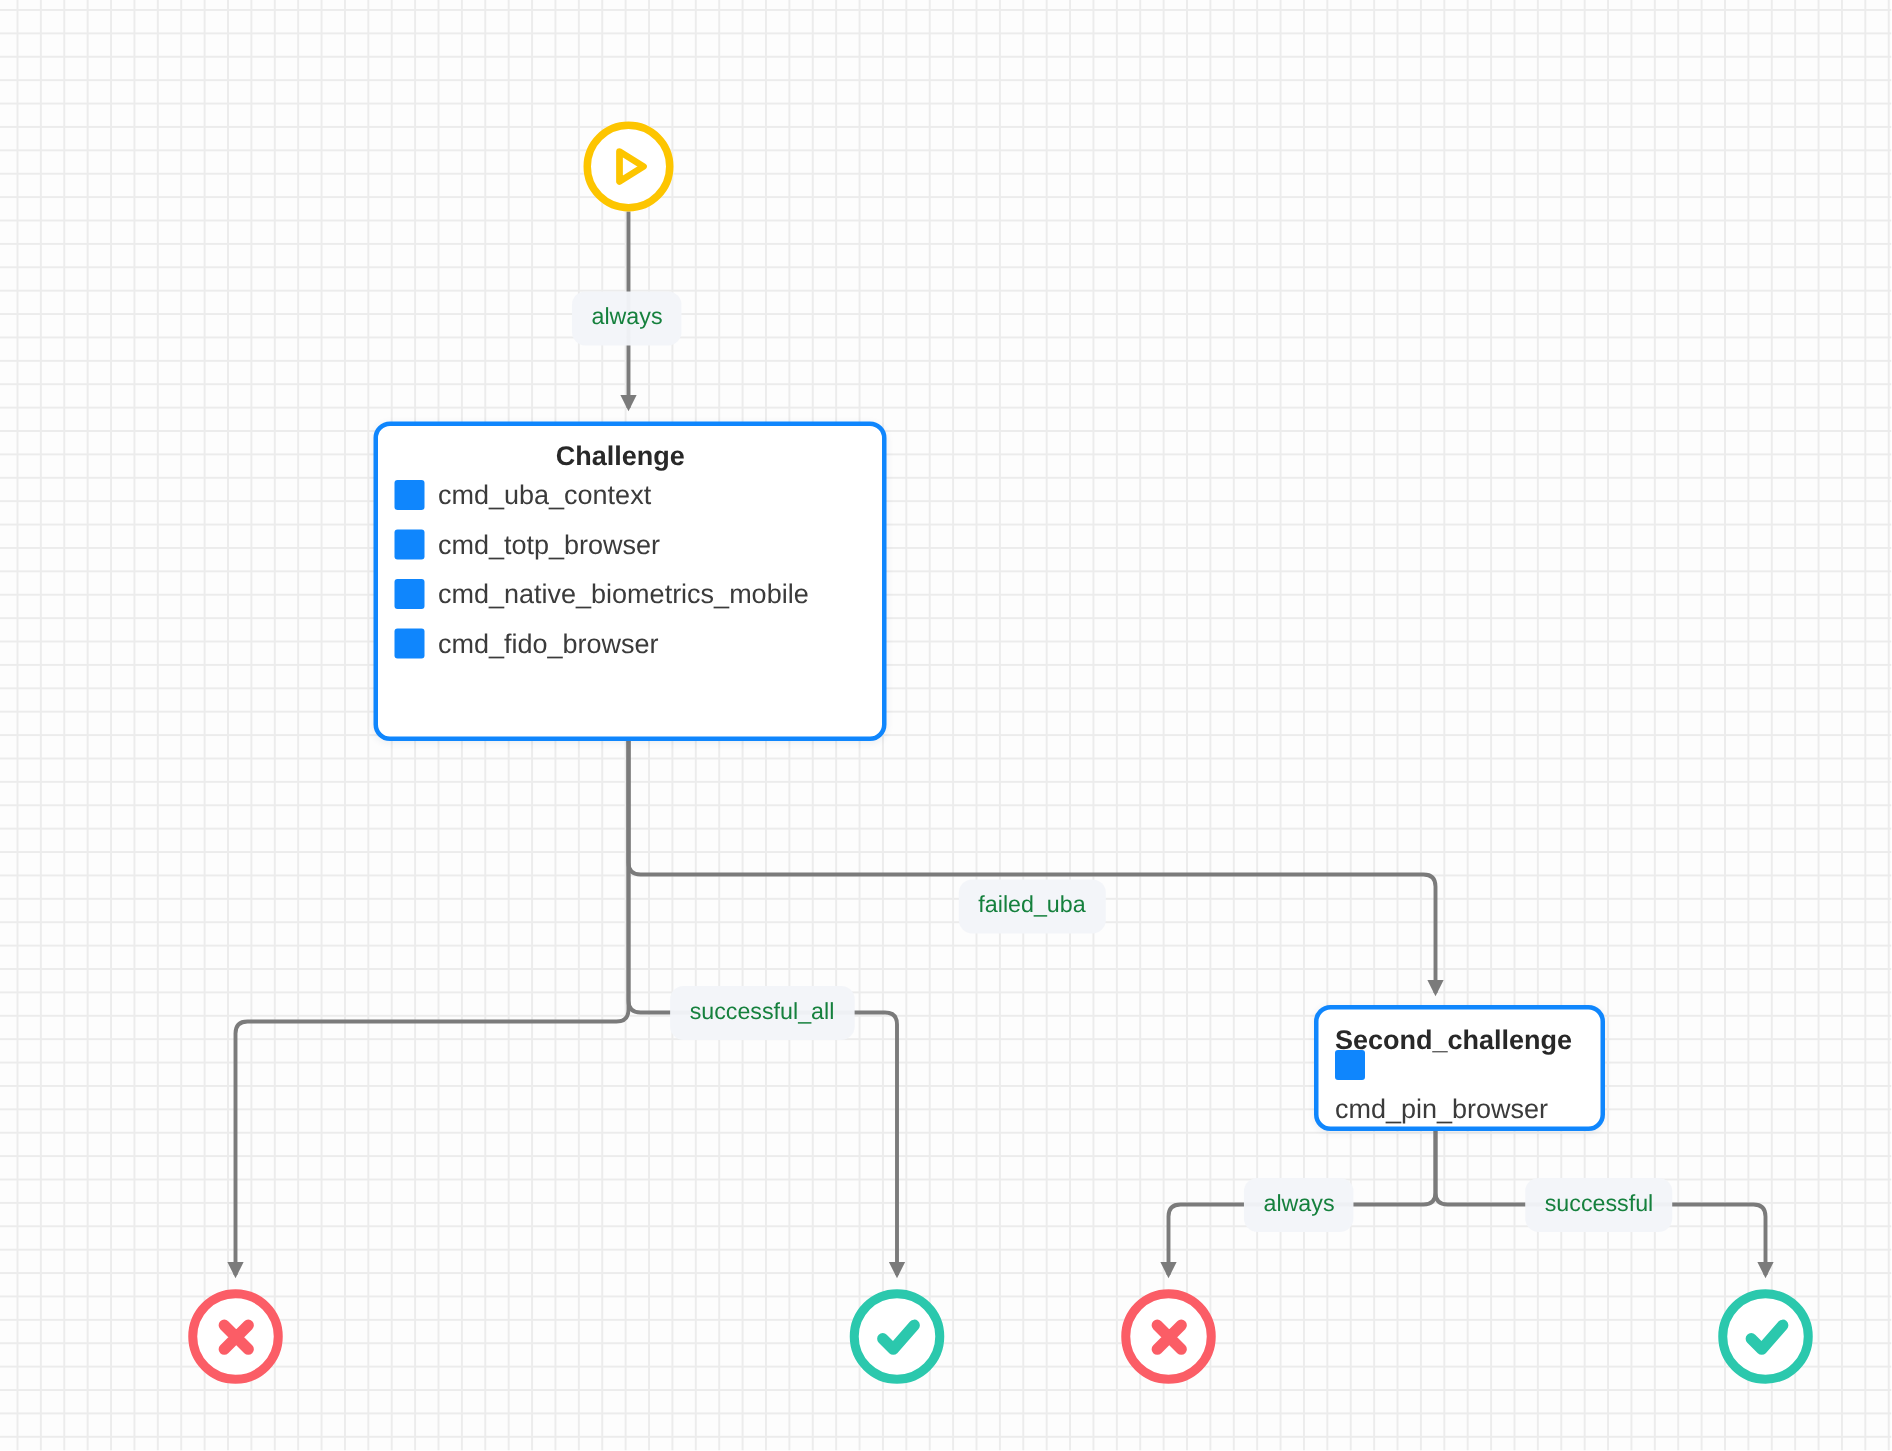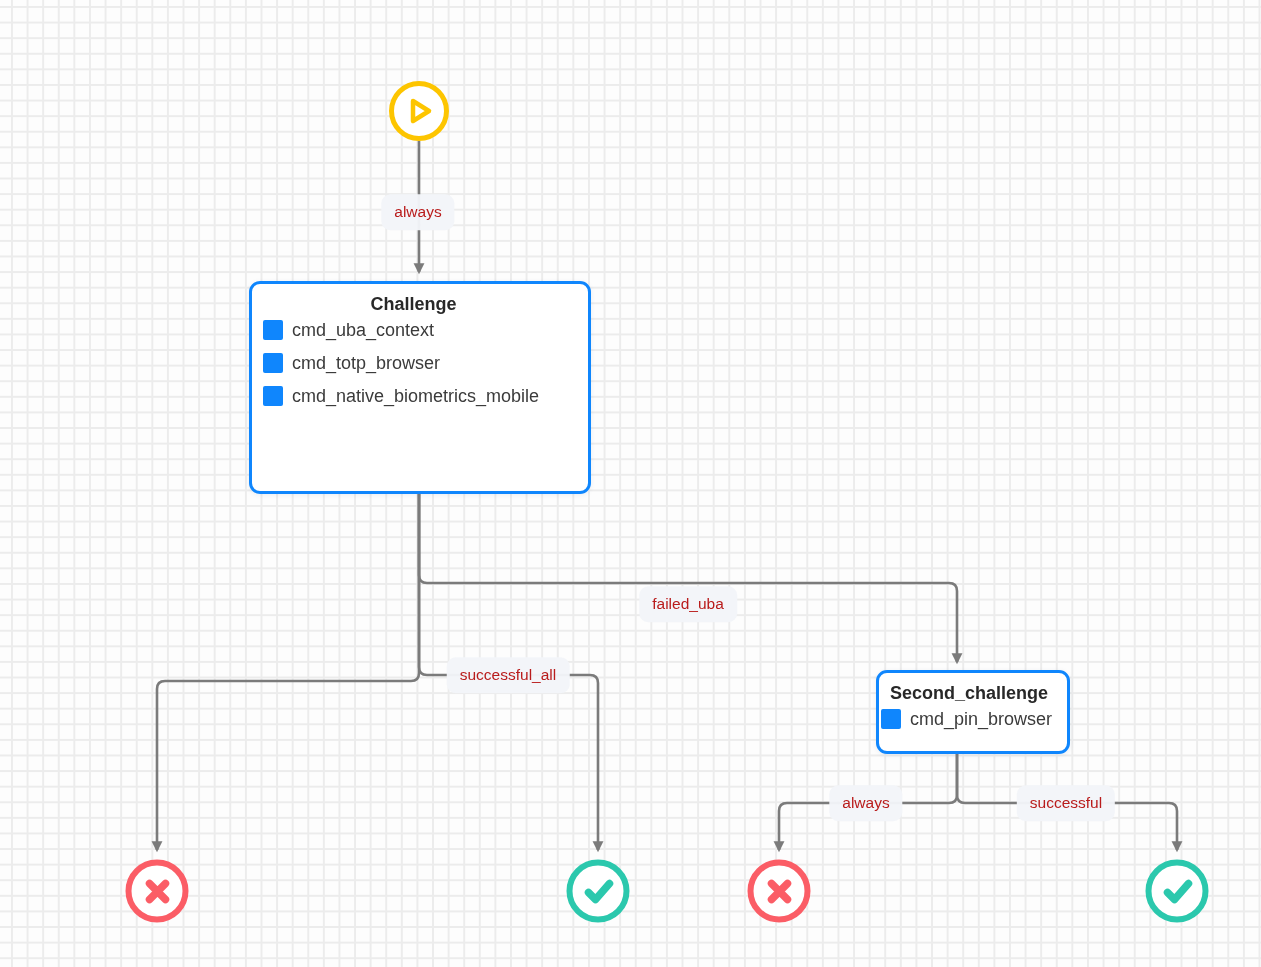--- a/index.html
+++ b/index.html
@@ -16,21 +16,21 @@
     background-position:11px 6px;
   }
   svg.edges{position:absolute;left:0;top:0;z-index:1;}
   .edge{fill:none;stroke:#7b7b7b;stroke-width:2.6px;}
 
   
   .edge-label{
     position:absolute;z-index:3;
     transform:translate(-50%,-50%);
     background:rgba(243,245,249,0.96);
-    color:#b91c1c;
+    color:#15803d;
     font-size:15.5px;
     line-height:1;
     padding:10px 13px;
     border-radius:9px;
     white-space:nowrap;
     cursor:pointer;
   }
 
   
   .start-node{
@@ -61,21 +61,21 @@
     display:flex;align-items:flex-start;gap:9px;
     height:33px;
   }
   .node-item .cmd-square{
     width:20px;height:20px;border-radius:2px;
     background:#0f86fd;flex:0 0 auto;
   }
   .node-item .cmd-text{
     font-size:18px;color:#3b3b3b;white-space:nowrap;
   }
-  .flow-node.small .node-item{justify-content:center;height:32px;}
+  .flow-node.small .node-item{justify-content:center;height:32px;flex-direction:column;}
 
   
   .end-node{
     position:absolute;z-index:2;
     width:63px;height:63px;border-radius:50%;
     background:#ffffff;box-sizing:border-box;
     display:flex;align-items:center;justify-content:center;
     transform:translate(-50%,-50%);
     cursor:pointer;
   }
@@ -116,20 +116,24 @@
       <span class="cmd-text">cmd_uba_context</span>
     </div>
     <div class="node-item">
       <span class="cmd-square"></span>
       <span class="cmd-text">cmd_totp_browser</span>
     </div>
     <div class="node-item">
       <span class="cmd-square"></span>
       <span class="cmd-text">cmd_native_biometrics_mobile</span>
     </div>
+    <div class="node-item">
+      <span class="cmd-square"></span>
+      <span class="cmd-text">cmd_fido_browser</span>
+    </div>
   </div>
 
   <div class="edge-label" style="left:688px;top:604px;">failed_uba</div>
   <div class="edge-label" style="left:508px;top:675px;">successful_all</div>
 
   <div class="flow-node small" style="left:876px;top:670px;width:194px;height:84px;">
     <div class="node-title">Second_challenge</div>
     <div class="node-item">
       <span class="cmd-square"></span>
       <span class="cmd-text">cmd_pin_browser</span>

